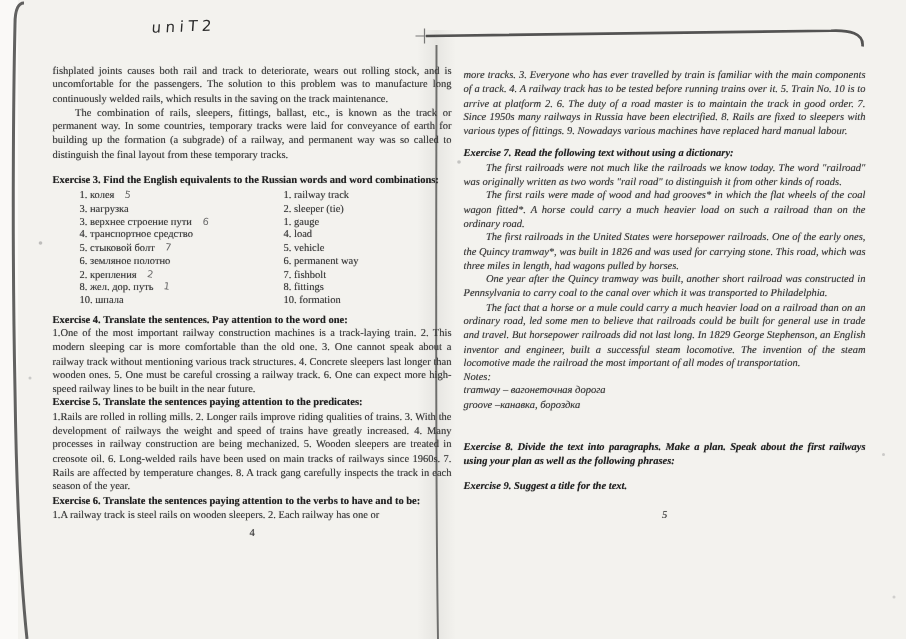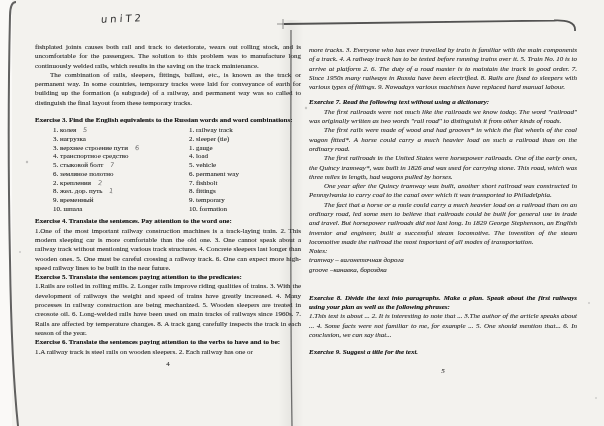--- a/index.html
+++ b/index.html
@@ -99,24 +99,20 @@
       </div>
     <div class="lrow">
         <span class="ru"><span>2. крепления</span><span class="mk">2</span></span>
         <span class="en">7. fishbolt</span>
       </div>
     <div class="lrow">
         <span class="ru"><span>8. жел. дор. путь</span><span class="mk">1</span></span>
         <span class="en">8. fittings</span>
       </div>
     <div class="lrow">
-        <span class="ru"><span>9. временный</span><span class="mk"></span></span>
-        <span class="en">9. temporary</span>
-      </div>
-    <div class="lrow">
         <span class="ru"><span>10. шпала</span><span class="mk"></span></span>
         <span class="en">10. formation</span>
       </div>
   </div>
   <p class="head gap4">Exercise 4. Translate the sentences. Pay attention to the word one:</p>
   <p class="para">1.One of the most important railway construction machines is a track-laying train. 2. This modern sleeping car is more comfortable than the old one. 3. One cannot speak about a railway track without mentioning various track structures. 4. Concrete sleepers last longer than wooden ones. 5. One must be careful crossing a railway track. 6. One can expect more high-speed railway lines to be built in the near future.</p>
   <p class="head">Exercise 5. Translate the sentences paying attention to the predicates:</p>
   <p class="para">1.Rails are rolled in rolling mills. 2. Longer rails improve riding qualities of trains. 3. With the development of railways the weight and speed of trains have greatly increased. 4. Many processes in railway construction are being mechanized. 5. Wooden sleepers are treated in creosote oil. 6. Long-welded rails have been used on main tracks of railways since 1960s. 7. Rails are affected by temperature changes. 8. A track gang carefully inspects the track in each season of the year.</p>
   <p class="head">Exercise 6. Translate the sentences paying attention to the verbs to have and to be:</p>
   <p class="para">1.A railway track is steel rails on wooden sleepers. 2. Each railway has one or</p>
@@ -128,16 +124,15 @@
   <p class="head gap6">Exercise 7. Read the following text without using a dictionary:</p>
   <p class="para indent">The first railroads were not much like the railroads we know today. The word "railroad" was originally written as two words "rail road" to distinguish it from other kinds of roads.</p>
   <p class="para indent">The first rails were made of wood and had grooves* in which the flat wheels of the coal wagon fitted*. A horse could carry a much heavier load on such a railroad than on the ordinary road.</p>
   <p class="para indent">The first railroads in the United States were horsepower railroads. One of the early ones, the Quincy tramway*, was built in 1826 and was used for carrying stone. This road, which was three miles in length, had wagons pulled by horses.</p>
   <p class="para indent">One year after the Quincy tramway was built, another short railroad was constructed in Pennsylvania to carry coal to the canal over which it was transported to Philadelphia.</p>
   <p class="para indent">The fact that a horse or a mule could carry a much heavier load on a railroad than on an ordinary road, led some men to believe that railroads could be built for general use in trade and travel. But horsepower railroads did not last long. In 1829 George Stephenson, an English inventor and engineer, built a successful steam locomotive. The invention of the steam locomotive made the railroad the most important of all modes of transportation.</p>
   <p class="notes">Notes:</p>
   <p class="notes">tramway – вагонеточная дорога</p>
   <p class="notes">groove –канавка, бороздка</p>
   <p class="head gap5">Exercise 8. Divide the text into paragraphs. Make a plan. Speak about the first railways using your plan as well as the following phrases:</p>
-  <p class="para">1.This text is about ... 2. It is interesting to note that ... 3.The author of the article speaks about ... 4. Some facts were not familiar to me, for example ... 5. One should mention that... 6. In conclusion, we can say that...</p>
   <p class="head gap8">Exercise 9. Suggest a title for the text.</p>
   <div class="pagenum pagenum-right">5</div>
 </div>
 
 </body></html>

